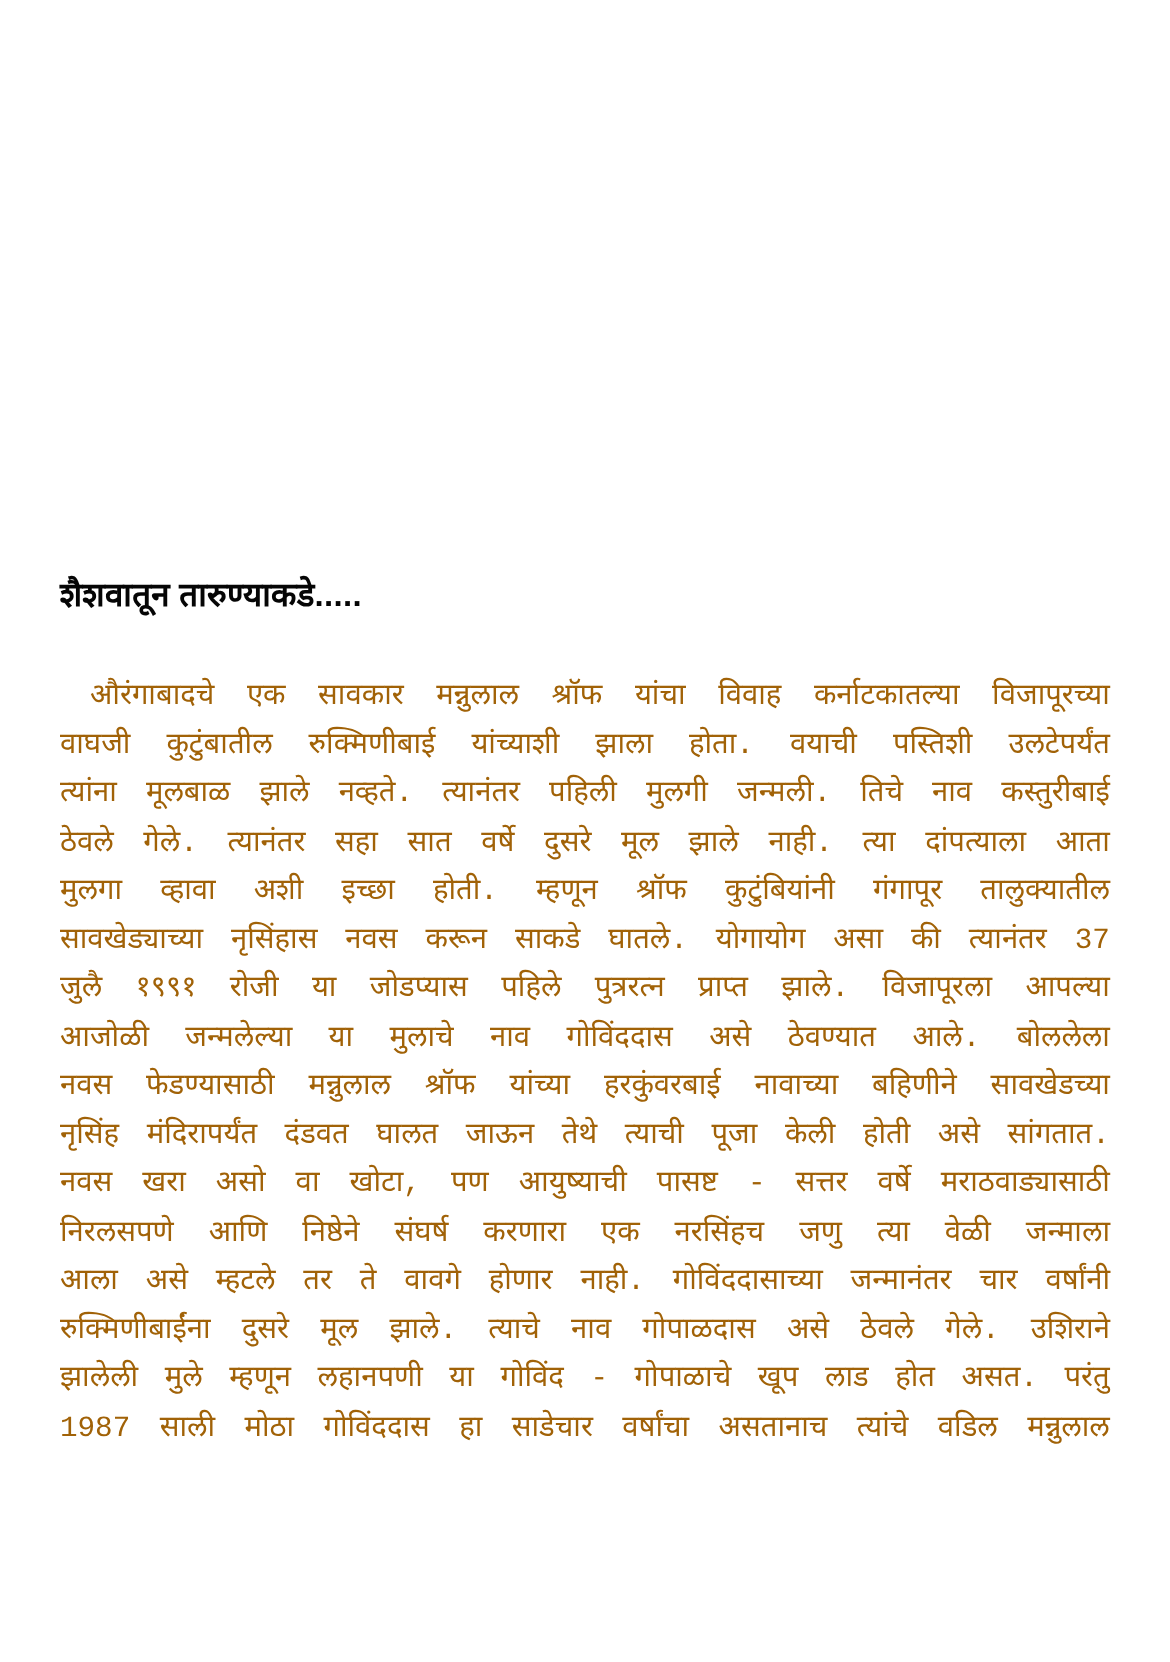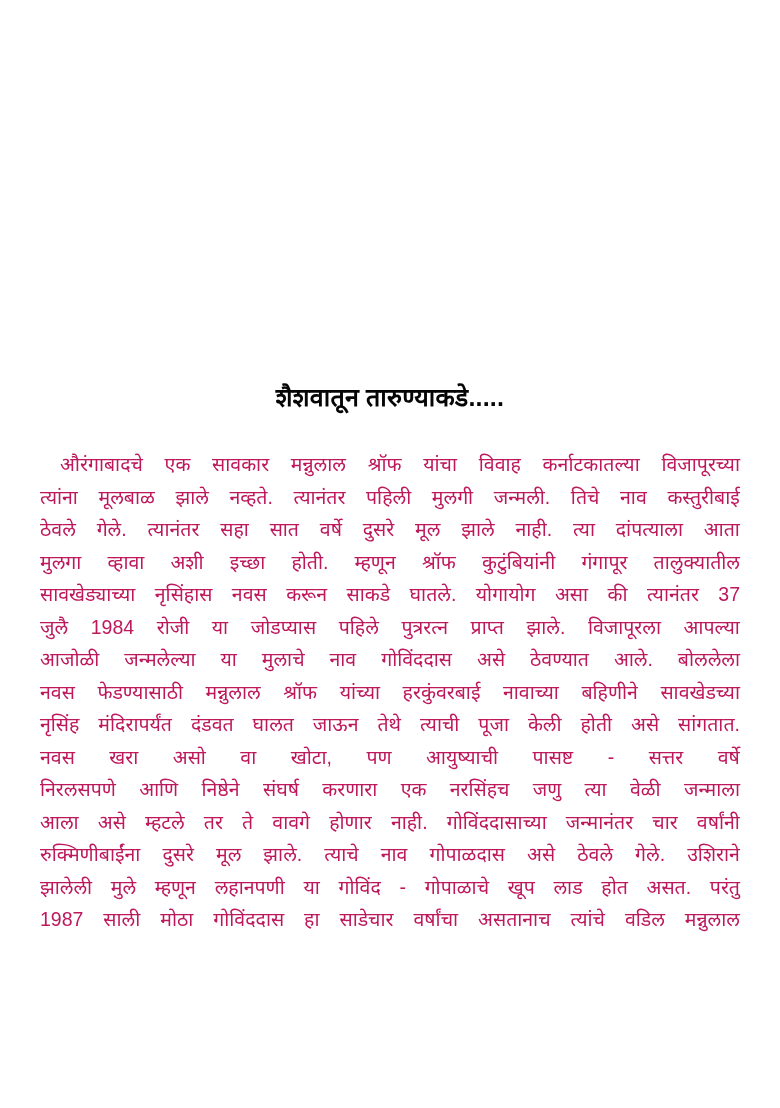--- a/index.html
+++ b/index.html
@@ -25,38 +25,38 @@
   .top-margin {
     height: 368px;
   }
 
   
   .chapter-heading {
     position: absolute;
     top: 380px;
     left: 40px;
     right: 40px;
-    text-align: center;
+    text-align: left;
     font-family: "Liberation Sans", "DejaVu Sans", sans-serif;
     font-weight: 700;
-    font-size: 25px;
+    font-size: 22px;
     line-height: 34px;
     color: #050505;
     letter-spacing: 0.2px;
     white-space: nowrap;
   }
 
   
   .body-text {
     position: absolute;
     top: 448px;
     left: 40px;
     width: 700px;
-    color: #be185d;
-    font-family: Liberation Sans, sans-serif;
+    color: #a16207;
+    font-family: Liberation Mono, monospace;
     font-size: 19.5px;
     line-height: 32.5px;
     text-align: right;
   }
 
   
   .text-line {
     display: flex;
     justify-content: space-between;
     width: 100%;
@@ -85,20 +85,31 @@
       <div class="text-line indented">
         <span class="word">औरंगाबादचे</span>
         <span class="word">एक</span>
         <span class="word">सावकार</span>
         <span class="word">मन्नुलाल</span>
         <span class="word">श्रॉफ</span>
         <span class="word">यांचा</span>
         <span class="word">विवाह</span>
         <span class="word">कर्नाटकातल्या</span>
         <span class="word">विजापूरच्या</span>
+      </div>
+      <div class="text-line">
+        <span class="word">वाघजी</span>
+        <span class="word">कुटुंबातील</span>
+        <span class="word">रुक्मिणीबाई</span>
+        <span class="word">यांच्याशी</span>
+        <span class="word">झाला</span>
+        <span class="word">होता.</span>
+        <span class="word">वयाची</span>
+        <span class="word">पस्तिशी</span>
+        <span class="word">उलटेपर्यंत</span>
       </div>
       <div class="text-line">
         <span class="word">त्यांना</span>
         <span class="word">मूलबाळ</span>
         <span class="word">झाले</span>
         <span class="word">नव्हते.</span>
         <span class="word">त्यानंतर</span>
         <span class="word">पहिली</span>
         <span class="word">मुलगी</span>
         <span class="word">जन्मली.</span>
@@ -141,21 +152,21 @@
         <span class="word">साकडे</span>
         <span class="word">घातले.</span>
         <span class="word">योगायोग</span>
         <span class="word">असा</span>
         <span class="word">की</span>
         <span class="word">त्यानंतर</span>
         <span class="word">37</span>
       </div>
       <div class="text-line">
         <span class="word">जुलै</span>
-        <span class="word">1984</span>
+        <span class="word">१९९१</span>
         <span class="word">रोजी</span>
         <span class="word">या</span>
         <span class="word">जोडप्यास</span>
         <span class="word">पहिले</span>
         <span class="word">पुत्ररत्न</span>
         <span class="word">प्राप्त</span>
         <span class="word">झाले.</span>
         <span class="word">विजापूरला</span>
         <span class="word">आपल्या</span>
       </div>
@@ -201,20 +212,21 @@
         <span class="word">खरा</span>
         <span class="word">असो</span>
         <span class="word">वा</span>
         <span class="word">खोटा,</span>
         <span class="word">पण</span>
         <span class="word">आयुष्याची</span>
         <span class="word">पासष्ट</span>
         <span class="word">-</span>
         <span class="word">सत्तर</span>
         <span class="word">वर्षे</span>
+        <span class="word">मराठवाड्यासाठी</span>
       </div>
       <div class="text-line">
         <span class="word">निरलसपणे</span>
         <span class="word">आणि</span>
         <span class="word">निष्ठेने</span>
         <span class="word">संघर्ष</span>
         <span class="word">करणारा</span>
         <span class="word">एक</span>
         <span class="word">नरसिंहच</span>
         <span class="word">जणु</span>

